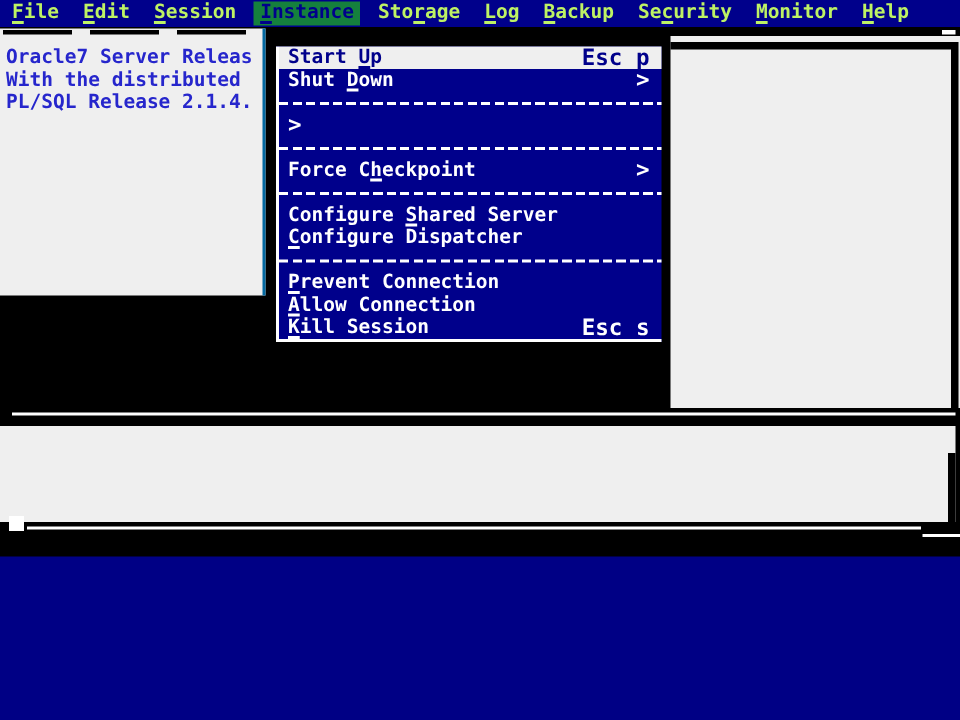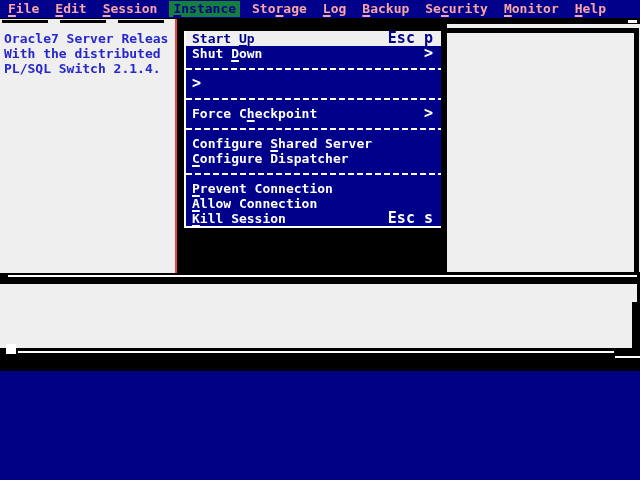--- a/index.html
+++ b/index.html
@@ -3,27 +3,27 @@
 <meta charset="utf-8">
 <style>
   html,body{margin:0;padding:0;}
   body{width:640px;height:480px;background:#000;overflow:hidden;
        font-family:"DejaVu Sans Mono",monospace;font-weight:bold;}
   .screen{position:relative;width:640px;height:480px;background:#000;}
 
   
   .menubar{position:absolute;left:0;top:0;width:640px;height:18px;
            background:#00008B;display:flex;align-items:center;padding-left:4px;box-sizing:border-box;}
-  .mb-item{color:#fca5a5;font-size:13px;line-height:14px;padding:1px 4px;margin-right:8px;white-space:pre;cursor:default;}
+  .mb-item{color:#bef264;font-size:13px;line-height:14px;padding:1px 4px;margin-right:8px;white-space:pre;cursor:default;}
   .mb-item.active{background:#15803d;color:#00008B;}
   .mn{text-decoration:underline;text-decoration-thickness:2px;text-underline-offset:2px;}
 
   
-  .win-left{position:absolute;left:0;top:19px;width:175px;height:254px;background:#EFEFEF;
-            border-right:2px solid #ef4444;box-sizing:content-box;}
+  .win-left{position:absolute;left:0;top:19px;width:175px;height:178px;background:#EFEFEF;
+            border-right:2px solid #0369a1;box-sizing:content-box;}
   .dash-top{position:absolute;top:1px;left:2px;right:2px;height:3px;
             background:repeating-linear-gradient(90deg,#000 0 46px,transparent 46px 58px);}
   .out-lines{padding:12px 0 0 4px;}
   .out-line{color:#2626CC;font-size:13px;line-height:15px;white-space:pre;overflow:hidden;}
 
   
   .win-right{position:absolute;left:447px;top:24px;width:193px;height:248px;background:#EFEFEF;}
   .wr-topline{position:absolute;top:4px;left:0;width:187px;height:5px;background:#000;}
   .wr-rightstrip{position:absolute;top:4px;right:1px;width:5px;bottom:0;background:#000;}
   .corner-dash{position:absolute;left:628px;top:20px;width:9px;height:3px;background:#fff;}
@@ -66,21 +66,21 @@
       <div class="mb-item">Se<span class="mn">c</span>urity</div>
       <div class="mb-item"><span class="mn">M</span>onitor</div>
       <div class="mb-item"><span class="mn">H</span>elp</div>
     </div>
 
   <div class="win-left">
     <div class="dash-top"></div>
     <div class="out-lines" id="out-lines">
         <div class="out-line">Oracle7 Server Releas</div>
         <div class="out-line">With the distributed</div>
-        <div class="out-line">PL/SQL Switch 2.1.4.</div>
+        <div class="out-line">PL/SQL Release 2.1.4.</div>
       </div>
   </div>
 
   <div class="win-right">
     <div class="wr-topline"></div>
     <div class="wr-rightstrip"></div>
   </div>
   <div class="corner-dash"></div>
 
   <div class="dropdown" id="instance-menu">

